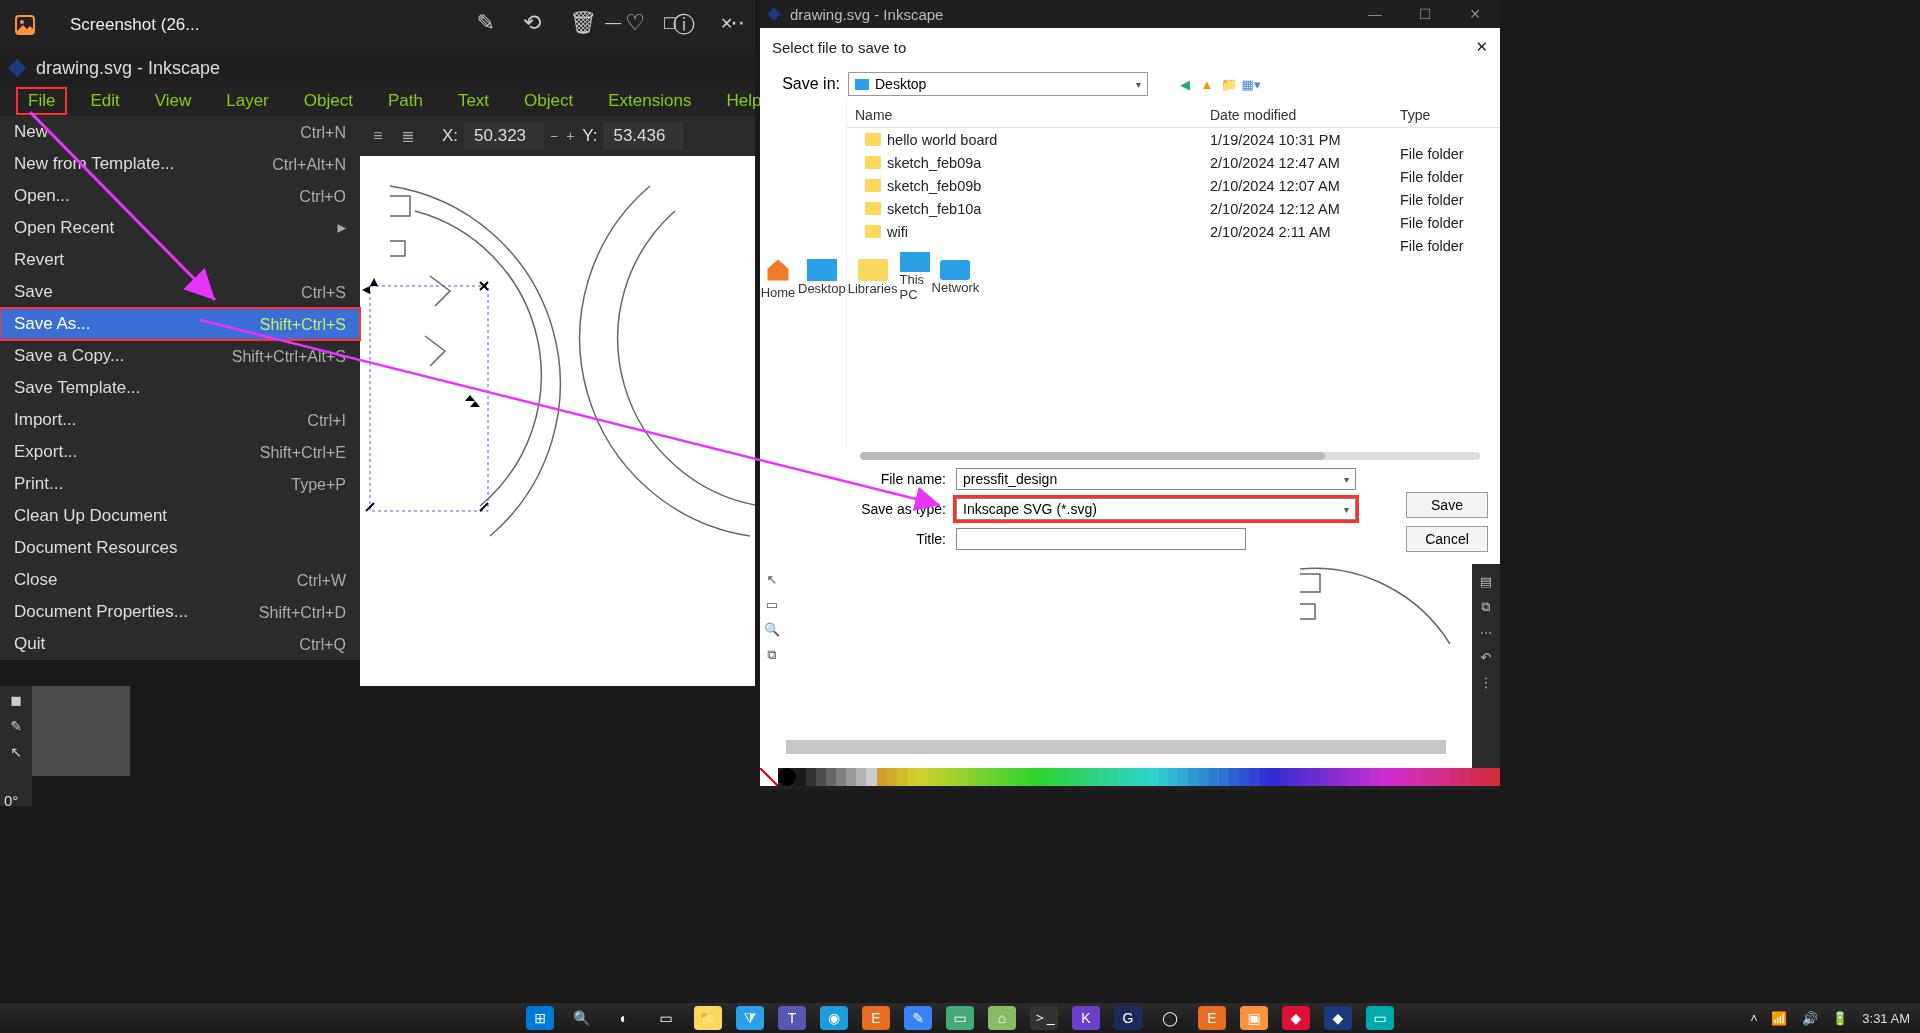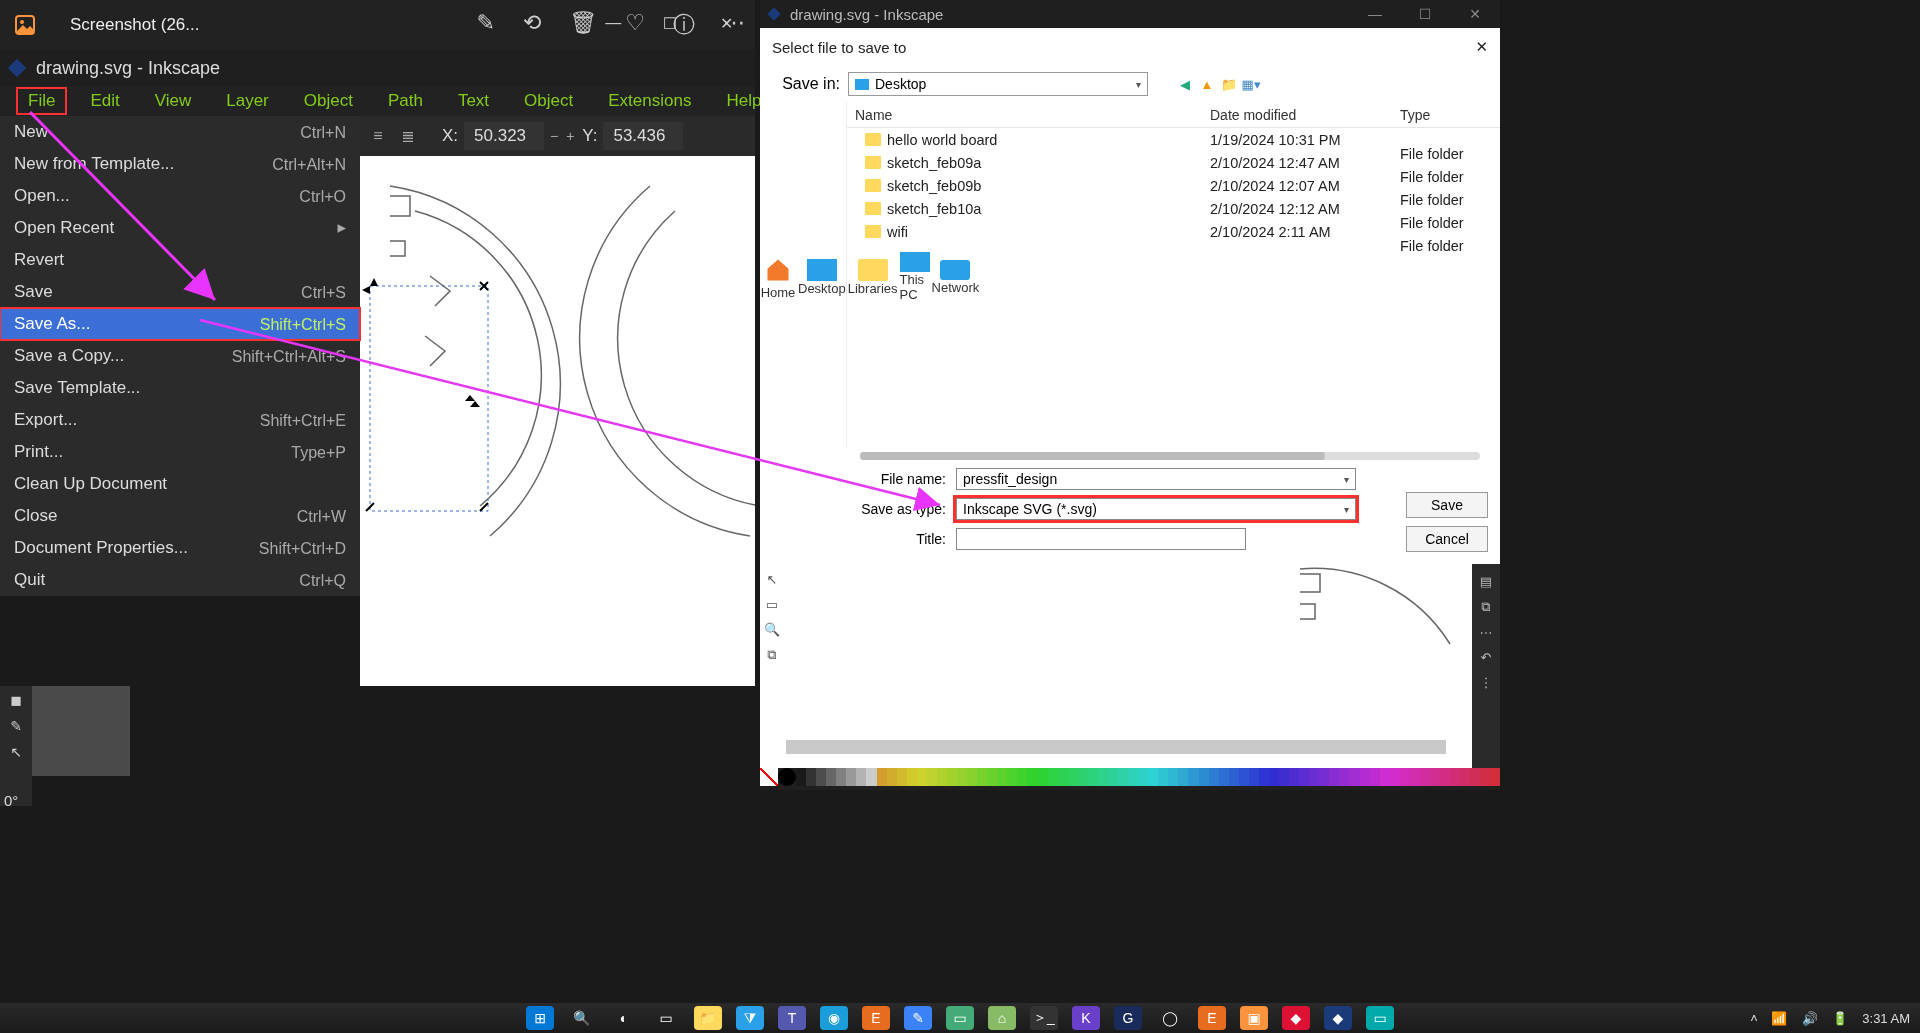--- a/index.html
+++ b/index.html
@@ -217,29 +217,37 @@
     </div>
     <div class="mi">
       <span>Save a Copy...</span>
       <span class="sc">Shift+Ctrl+Alt+S</span>
     </div>
     <div class="mi">
       <span>Save Template...</span>
       <span class="sc"></span>
     </div>
     <div class="mi">
+      <span>Import...</span>
+      <span class="sc">Ctrl+I</span>
+    </div>
+    <div class="mi">
       <span>Export...</span>
       <span class="sc">Shift+Ctrl+E</span>
     </div>
     <div class="mi">
       <span>Print...</span>
       <span class="sc">Type+P</span>
     </div>
     <div class="mi">
       <span>Clean Up Document</span>
+      <span class="sc"></span>
+    </div>
+    <div class="mi">
+      <span>Document Resources</span>
       <span class="sc"></span>
     </div>
     <div class="mi">
       <span>Close</span>
       <span class="sc">Ctrl+W</span>
     </div>
     <div class="mi">
       <span>Document Properties...</span>
       <span class="sc">Shift+Ctrl+D</span>
     </div>

